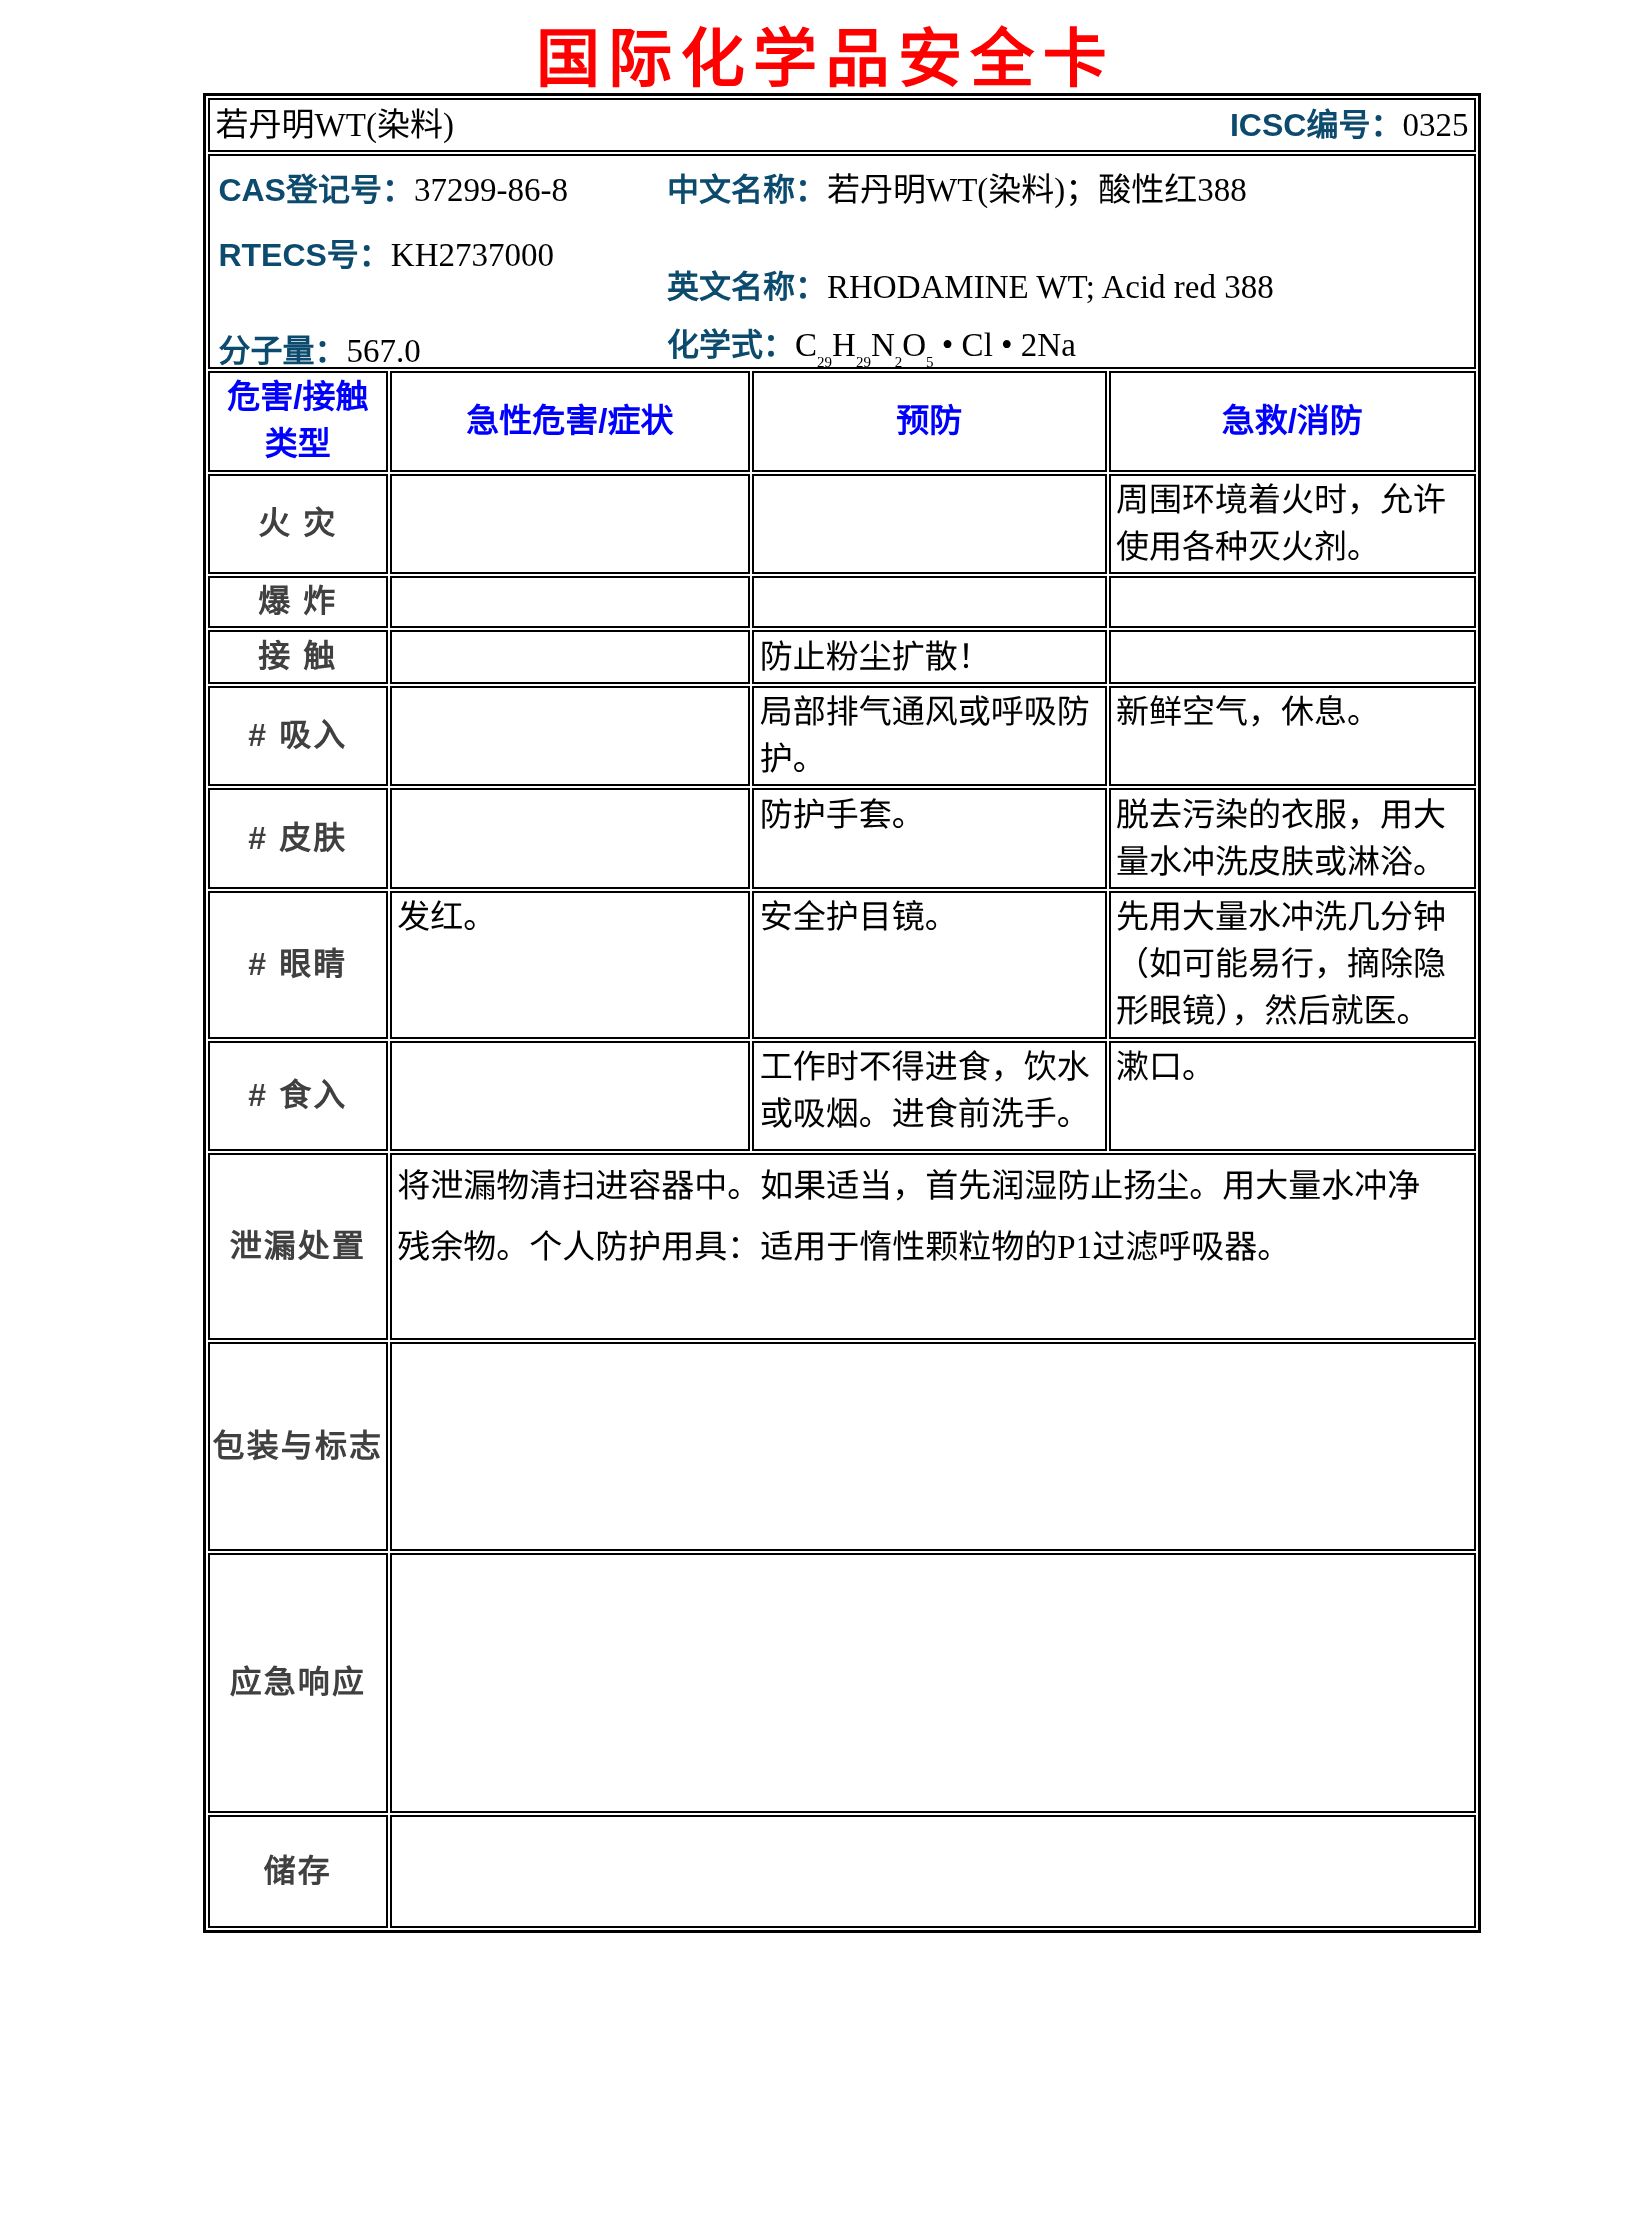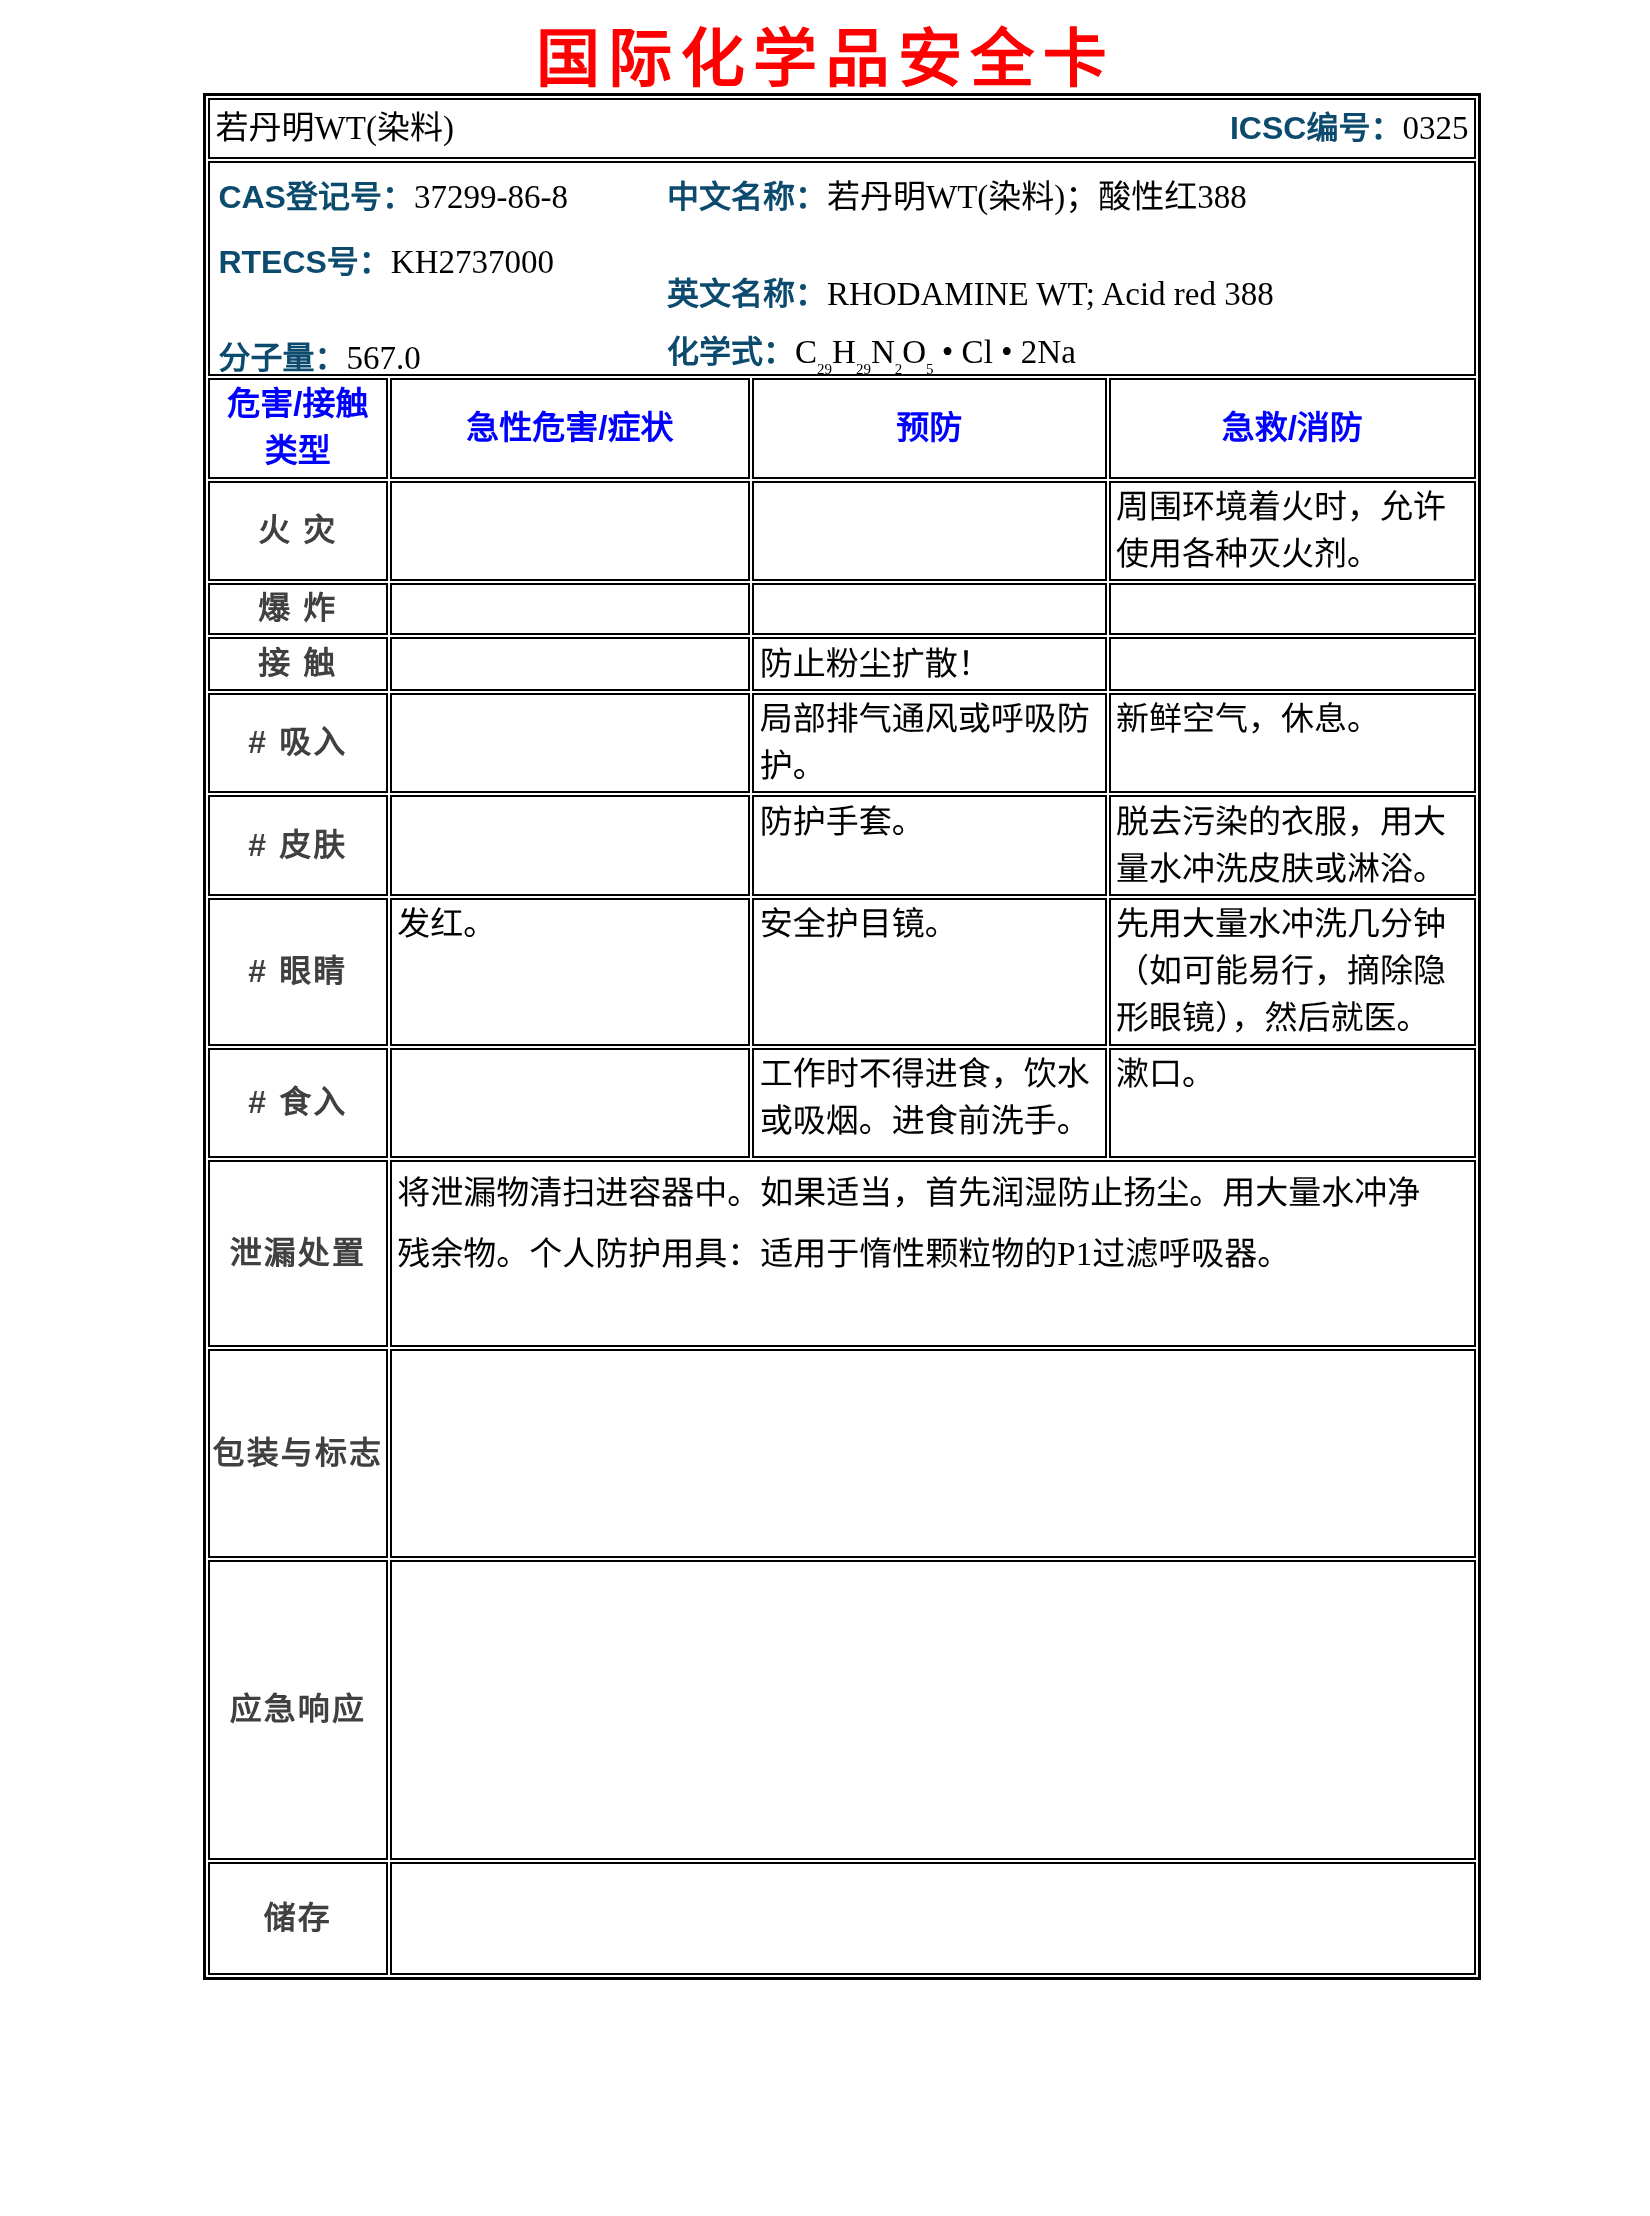--- a/index.html
+++ b/index.html
@@ -61,21 +61,21 @@
 
   <table class="icsc">
     <colgroup>
       <col style="width:179px">
         <col style="width:359px">
         <col style="width:353px">
         <col style="width:366px">
     </colgroup>
 
     <tbody>
-        <tr style="height:61px">
+        <tr style="height:54px">
       <td colspan="4" class="name-cell">
         <div class="name-flex">
           <span class="val">若丹明WT(染料)</span>
           <span><span class="blue">ICSC编号：</span><span class="val">0325</span></span>
         </div>
       </td>
     </tr>
 
     <tr style="height:215px">
       <td colspan="4" class="ids-cell">
@@ -147,21 +147,21 @@
     <tr style="height:187px">
       <td class="lab">泄漏处置</td>
       <td colspan="3" class="spill-cell">将泄漏物清扫进容器中。如果适当，首先润湿防止扬尘。用大量水冲净残余物。个人防护用具：适用于惰性颗粒物的P1过滤呼吸器。</td>
     </tr>
 
     <tr style="height:209px">
       <td class="lab">包装与标志</td>
       <td colspan="3"></td>
     </tr>
 
-    <tr style="height:300px">
+    <tr style="height:260px">
       <td class="lab">应急响应</td>
       <td colspan="3"></td>
     </tr>
 
     <tr style="height:113px">
       <td class="lab">储存</td>
       <td colspan="3"></td>
     </tr>
 
   </tbody>

